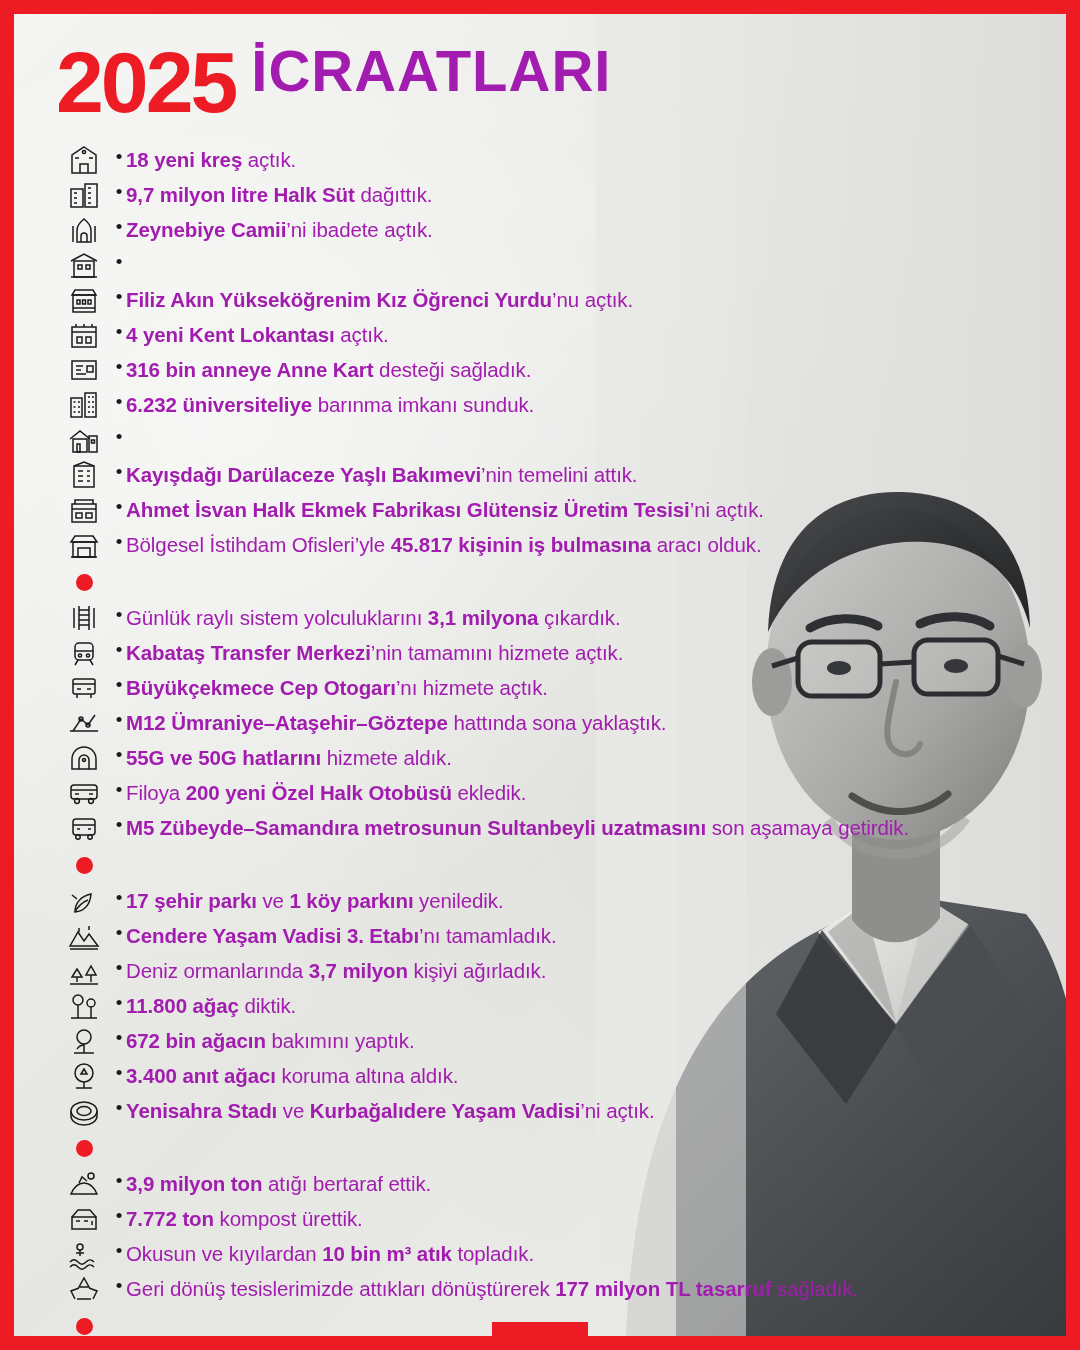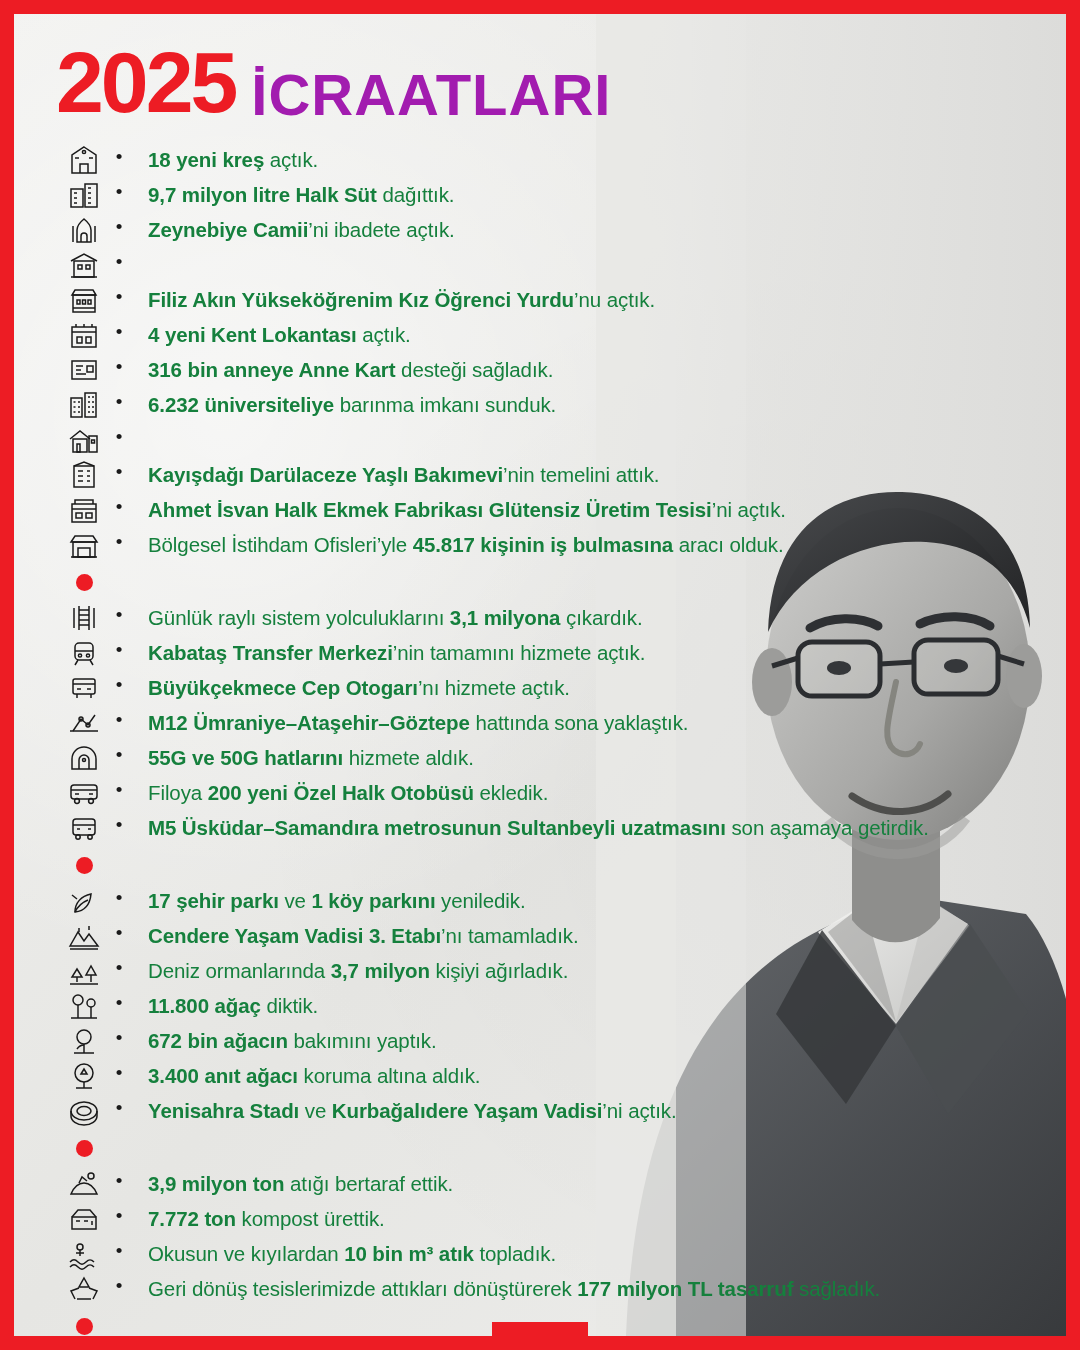--- a/index.html
+++ b/index.html
@@ -52,21 +52,21 @@
 
   .content {
     position: relative;
     z-index: 3;
     padding: 28px 30px 0 42px;
   }
 
   
   .title-row {
     display: flex;
-    align-items: flex-end;
+    align-items: flex-start;
     gap: 16px;
     margin-bottom: 18px;
   }
   .title-year {
     font-size: 86px;
     font-weight: 700;
     letter-spacing: -3px;
     color: #ed1c24;
     line-height: 0.95;
   }
@@ -100,24 +100,23 @@
     color: #1a1a1a;
     font-size: 19px;
     line-height: 28px;
     text-align: center;
     padding-top: 1px;
   }
   .text-cell {
     flex: 1 1 auto;
     font-size: 20.5px;
     line-height: 1.42;
-    color: #15803d;
+    color: #a21caf;
     padding-top: 3px;
     letter-spacing: -0.1px;
-    margin-left: 22px;
   }
   .text-cell b { font-weight: 700; }
 
   
   .sep-row {
     display: flex;
     align-items: center;
     height: 34px;
   }
   .sep-dot-cell {
@@ -512,21 +511,21 @@
           <svg width="34" height="32" viewBox="0 0 34 32" fill="none" stroke="#1a1a1a" stroke-width="1.5">
               <rect x="6" y="7" width="22" height="16" rx="3"></rect>
               <path d="M6 13h22"></path>
               <circle cx="11" cy="25" r="2.2"></circle>
               <circle cx="23" cy="25" r="2.2"></circle>
               <path d="M10 17h3M21 17h3"></path>
             </svg>
         </div>
         <div class="bullet-dot">•</div>
         <div class="text-cell">
-          <b>M5 Üsküdar–Samandıra metrosunun Sultanbeyli uzatmasını</b><span> son aşamaya getirdik.</span>
+          <b>M5 Zübeyde–Samandıra metrosunun Sultanbeyli uzatmasını</b><span> son aşamaya getirdik.</span>
         </div>
       </div>
     </div>
 
     <div class="sep-row">
       <div class="sep-dot-cell">
           <span class="sep-dot"></span>
         </div>
     </div>
 

